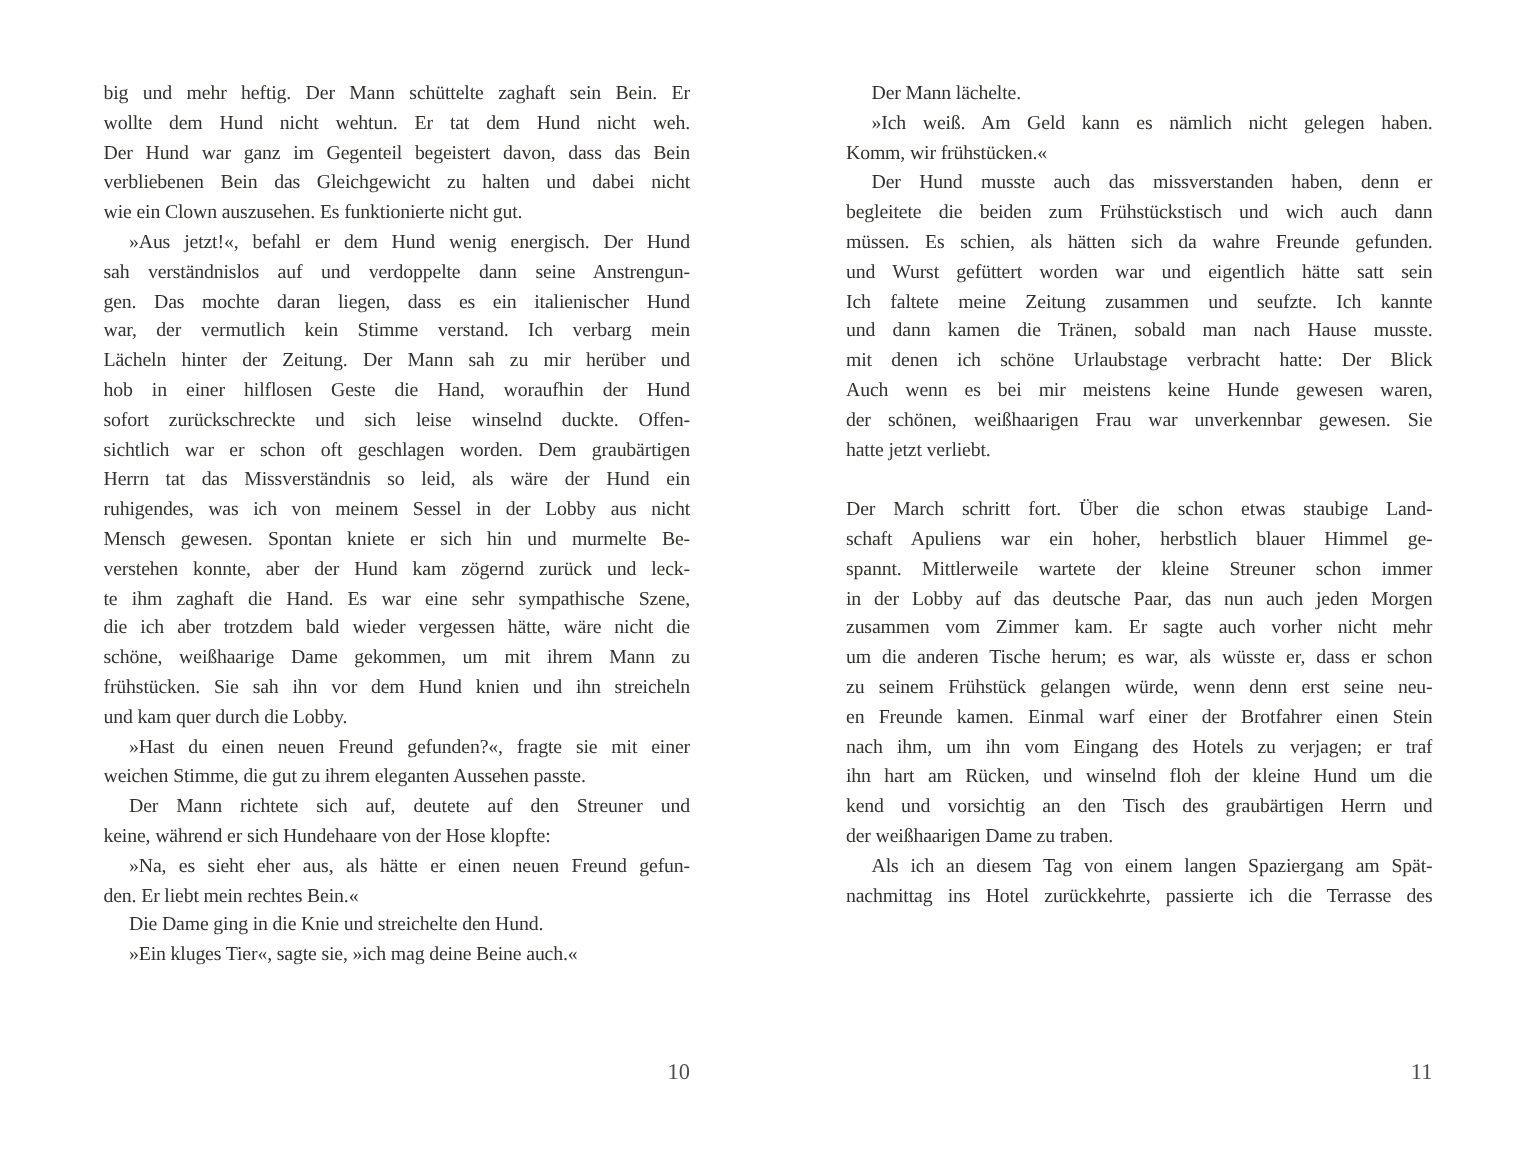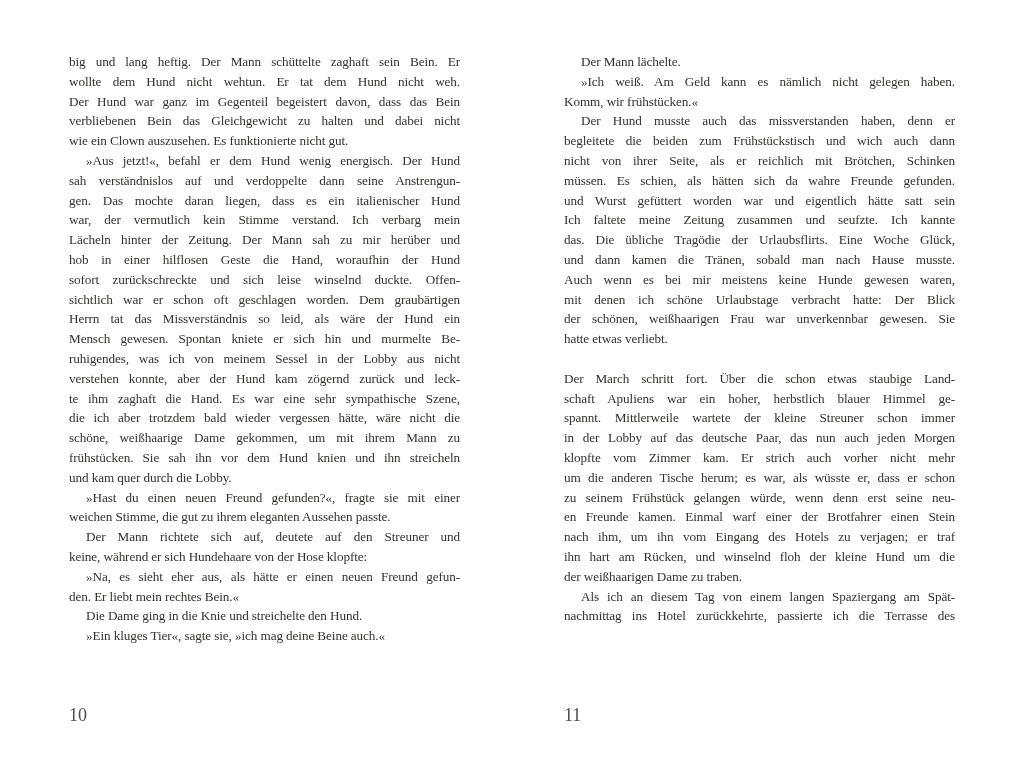--- a/index.html
+++ b/index.html
@@ -38,52 +38,52 @@
   .line.para-end{
     text-align-last:left;
     -moz-text-align-last:left;
   }
   .line.indent{text-indent:17px;}
   .line.spacer{}
   .page-number{
     position:absolute;
     top:708px;
     width:391px;
-    text-align:left;
-    font-size:18px;
+    text-align:right;
+    font-size:15px;
     line-height:15px;
     color:var(--folio-ink);
     font-family:"Liberation Serif","DejaVu Serif",serif;
   }
   .page-number.left{left:69px;}
   .page-number.right{left:564px;}
 </style>
 </head>
 <body>
 
 <div class="spread">
 
   <section>
     <div class="text-col left">
-        <div class="line">big und lang heftig. Der Mann schüttelte zaghaft sein Bein. Er</div>
+        <div class="line">big und mehr heftig. Der Mann schüttelte zaghaft sein Bein. Er</div>
         <div class="line">wollte dem Hund nicht wehtun. Er tat dem Hund nicht weh.</div>
         <div class="line">Der Hund war ganz im Gegenteil begeistert davon, dass das Bein</div>
         <div class="line">verbliebenen Bein das Gleichgewicht zu halten und dabei nicht</div>
         <div class="line para-end">wie ein Clown auszusehen. Es funktionierte nicht gut.</div>
         <div class="line indent">»Aus jetzt!«, befahl er dem Hund wenig energisch. Der Hund</div>
         <div class="line">sah verständnislos auf und verdoppelte dann seine Anstrengun-</div>
         <div class="line">gen. Das mochte daran liegen, dass es ein italienischer Hund</div>
         <div class="line">war, der vermutlich kein Stimme verstand. Ich verbarg mein</div>
         <div class="line">Lächeln hinter der Zeitung. Der Mann sah zu mir herüber und</div>
         <div class="line">hob in einer hilflosen Geste die Hand, woraufhin der Hund</div>
         <div class="line">sofort zurückschreckte und sich leise winselnd duckte. Offen-</div>
         <div class="line">sichtlich war er schon oft geschlagen worden. Dem graubärtigen</div>
         <div class="line">Herrn tat das Missverständnis so leid, als wäre der Hund ein</div>
+        <div class="line">ruhigendes, was ich von meinem Sessel in der Lobby aus nicht</div>
         <div class="line">Mensch gewesen. Spontan kniete er sich hin und murmelte Be-</div>
-        <div class="line">ruhigendes, was ich von meinem Sessel in der Lobby aus nicht</div>
         <div class="line">verstehen konnte, aber der Hund kam zögernd zurück und leck-</div>
         <div class="line">te ihm zaghaft die Hand. Es war eine sehr sympathische Szene,</div>
         <div class="line">die ich aber trotzdem bald wieder vergessen hätte, wäre nicht die</div>
         <div class="line">schöne, weißhaarige Dame gekommen, um mit ihrem Mann zu</div>
         <div class="line">frühstücken. Sie sah ihn vor dem Hund knien und ihn streicheln</div>
         <div class="line para-end">und kam quer durch die Lobby.</div>
         <div class="line indent">»Hast du einen neuen Freund gefunden?«, fragte sie mit einer</div>
         <div class="line para-end">weichen Stimme, die gut zu ihrem eleganten Aussehen passte.</div>
         <div class="line indent">Der Mann richtete sich auf, deutete auf den Streuner und</div>
         <div class="line para-end">keine, während er sich Hundehaare von der Hose klopfte:</div>
@@ -95,41 +95,40 @@
     <div class="page-number left">10</div>
   </section>
 
   <section>
     <div class="text-col right">
         <div class="line indent para-end">Der Mann lächelte.</div>
         <div class="line indent">»Ich weiß. Am Geld kann es nämlich nicht gelegen haben.</div>
         <div class="line para-end">Komm, wir frühstücken.«</div>
         <div class="line indent">Der Hund musste auch das missverstanden haben, denn er</div>
         <div class="line">begleitete die beiden zum Frühstückstisch und wich auch dann</div>
-        <div class="line">nicht von ihrer Seite, als er reichlich mit Brötchen, Schinken</div>
         <div class="line">müssen. Es schien, als hätten sich da wahre Freunde gefunden.</div>
         <div class="line">und Wurst gefüttert worden war und eigentlich hätte satt sein</div>
         <div class="line">Ich faltete meine Zeitung zusammen und seufzte. Ich kannte</div>
-        <div class="line">das. Die übliche Tragödie der Urlaubsflirts. Eine Woche Glück,</div>
         <div class="line">und dann kamen die Tränen, sobald man nach Hause musste.</div>
+        <div class="line">mit denen ich schöne Urlaubstage verbracht hatte: Der Blick</div>
         <div class="line">Auch wenn es bei mir meistens keine Hunde gewesen waren,</div>
-        <div class="line">mit denen ich schöne Urlaubstage verbracht hatte: Der Blick</div>
         <div class="line">der schönen, weißhaarigen Frau war unverkennbar gewesen. Sie</div>
-        <div class="line para-end">hatte etwas verliebt.</div>
+        <div class="line para-end">hatte jetzt verliebt.</div>
         <div class="line spacer"></div>
         <div class="line">Der March schritt fort. Über die schon etwas staubige Land-</div>
         <div class="line">schaft Apuliens war ein hoher, herbstlich blauer Himmel ge-</div>
         <div class="line">spannt. Mittlerweile wartete der kleine Streuner schon immer</div>
         <div class="line">in der Lobby auf das deutsche Paar, das nun auch jeden Morgen</div>
-        <div class="line">klopfte vom Zimmer kam. Er strich auch vorher nicht mehr</div>
+        <div class="line">zusammen vom Zimmer kam. Er sagte auch vorher nicht mehr</div>
         <div class="line">um die anderen Tische herum; es war, als wüsste er, dass er schon</div>
         <div class="line">zu seinem Frühstück gelangen würde, wenn denn erst seine neu-</div>
         <div class="line">en Freunde kamen. Einmal warf einer der Brotfahrer einen Stein</div>
         <div class="line">nach ihm, um ihn vom Eingang des Hotels zu verjagen; er traf</div>
         <div class="line">ihn hart am Rücken, und winselnd floh der kleine Hund um die</div>
+        <div class="line">kend und vorsichtig an den Tisch des graubärtigen Herrn und</div>
         <div class="line para-end">der weißhaarigen Dame zu traben.</div>
         <div class="line indent">Als ich an diesem Tag von einem langen Spaziergang am Spät-</div>
         <div class="line">nachmittag ins Hotel zurückkehrte, passierte ich die Terrasse des</div>
       </div>
     <div class="page-number right">11</div>
   </section>
 
 </div>
 
 </body></html>

